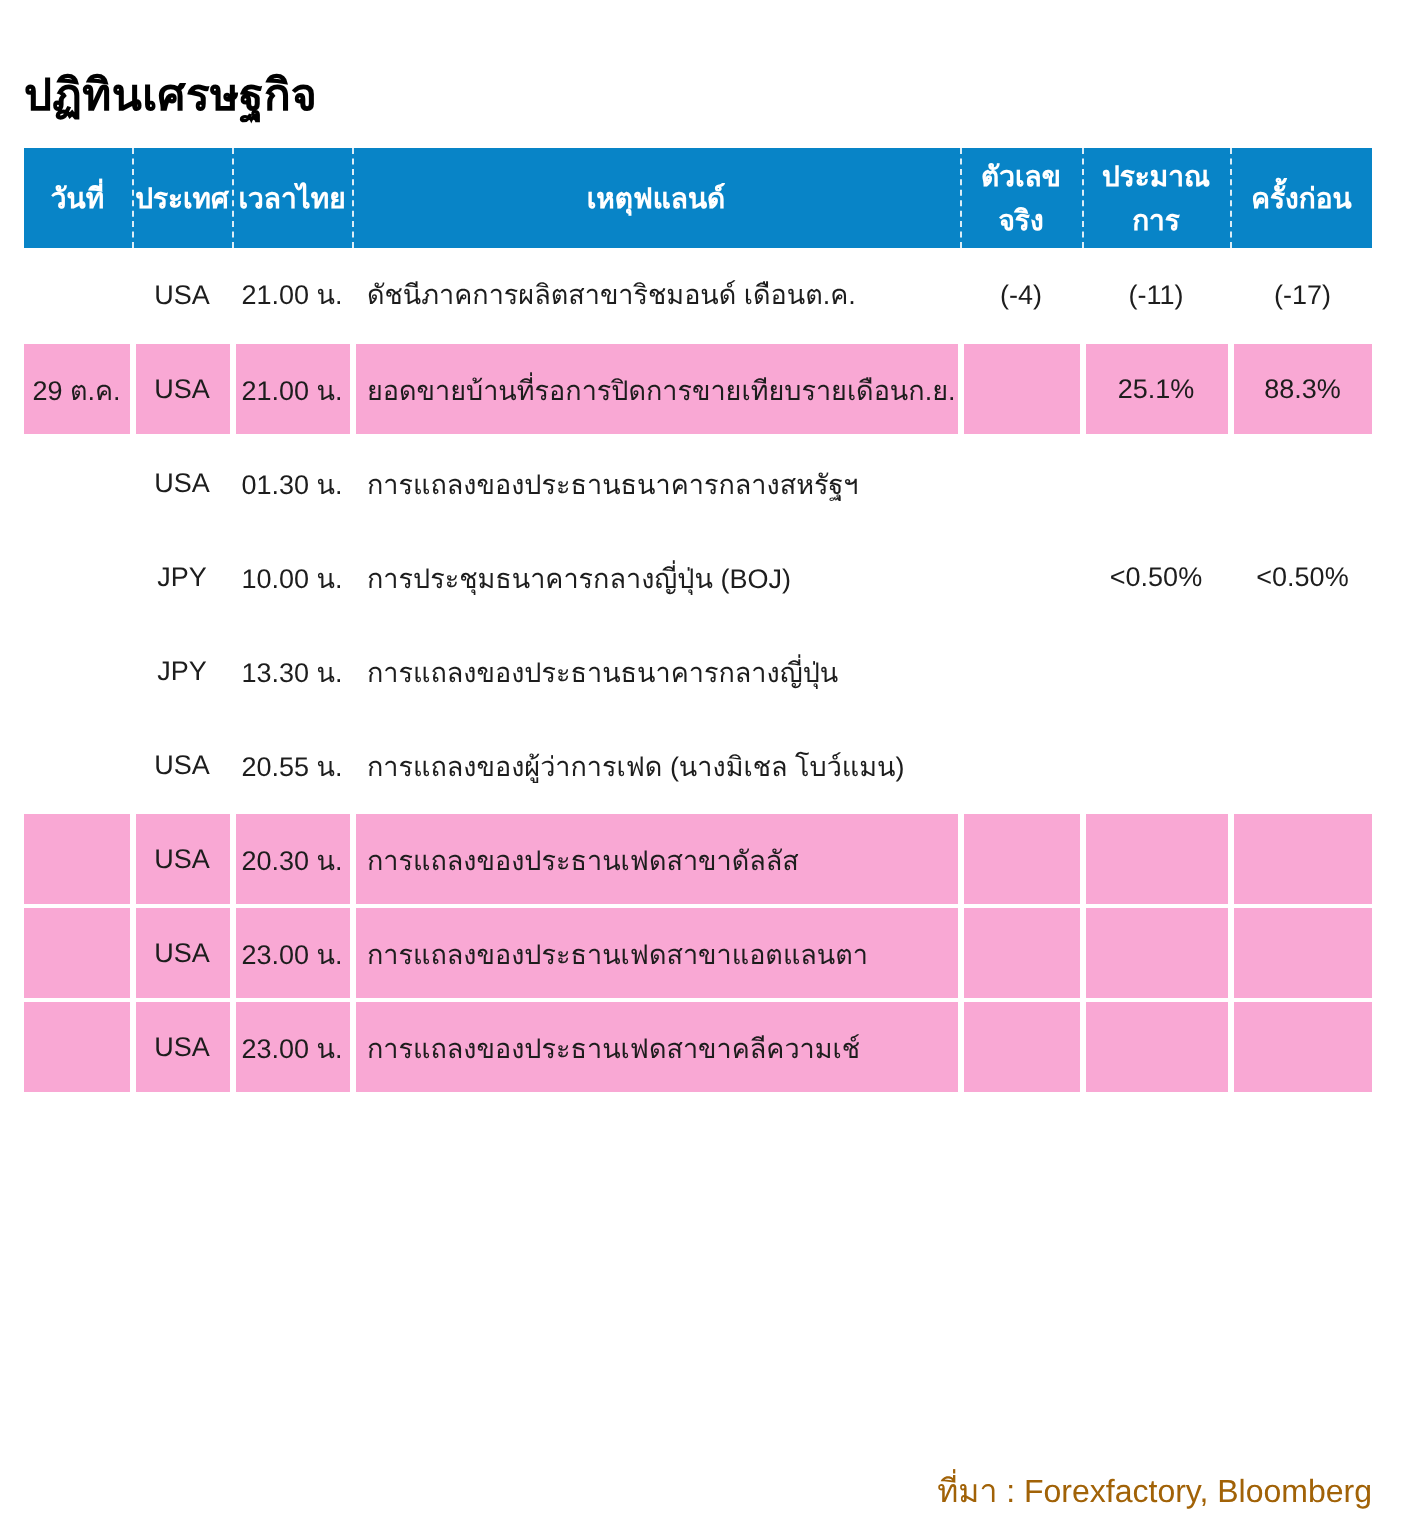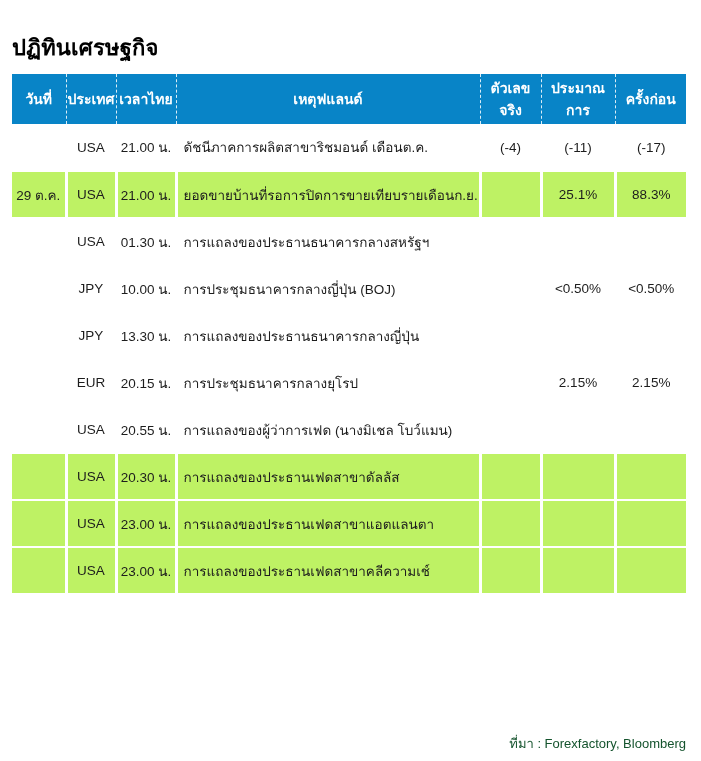--- a/index.html
+++ b/index.html
@@ -53,27 +53,27 @@
     border-right: 3px solid #ffffff;
     border-bottom: 2px solid #ffffff;
     white-space: nowrap;
     overflow: hidden;
   }
   tbody td:last-child { border-right: none; }
   tbody td.c-event {
     text-align: left;
     padding-left: 6px;
   }
-  tbody tr.shaded td { background: #bef264; }
+  tbody tr.shaded td { background: #f9a8d4; }
   .source {
     position: absolute;
     right: 15px;
     top: 733px;
-    font-size: 13px;
-    color: #14532d;
+    font-size: 16px;
+    color: #a16207;
     text-align: right;
   }
 </style>
 </head>
 <body>
 
 <div class="page">
 
   <div class="title">ปฏิทินเศรษฐกิจ</div>
 
@@ -139,29 +139,20 @@
       <td class="c-date"></td>
       <td class="c-country">JPY</td>
       <td class="c-time">13.30 น.</td>
       <td class="c-event">การแถลงของประธานธนาคารกลางญี่ปุ่น</td>
       <td class="c-actual"></td>
       <td class="c-forecast"></td>
       <td class="c-previous"></td>
     </tr>
         <tr>
       <td class="c-date"></td>
-      <td class="c-country">EUR</td>
-      <td class="c-time">20.15 น.</td>
-      <td class="c-event">การประชุมธนาคารกลางยุโรป</td>
-      <td class="c-actual"></td>
-      <td class="c-forecast">2.15%</td>
-      <td class="c-previous">2.15%</td>
-    </tr>
-        <tr>
-      <td class="c-date"></td>
       <td class="c-country">USA</td>
       <td class="c-time">20.55 น.</td>
       <td class="c-event">การแถลงของผู้ว่าการเฟด (นางมิเชล โบว์แมน)</td>
       <td class="c-actual"></td>
       <td class="c-forecast"></td>
       <td class="c-previous"></td>
     </tr>
         <tr class="shaded">
       <td class="c-date"></td>
       <td class="c-country">USA</td>

